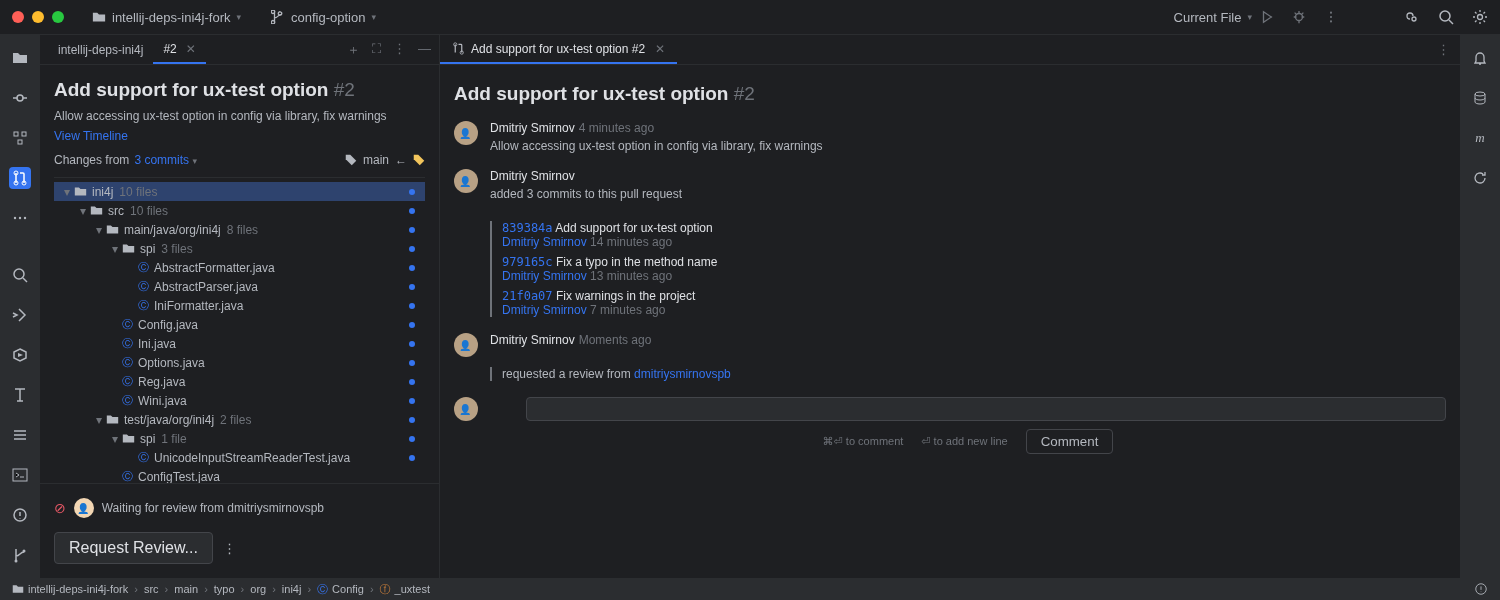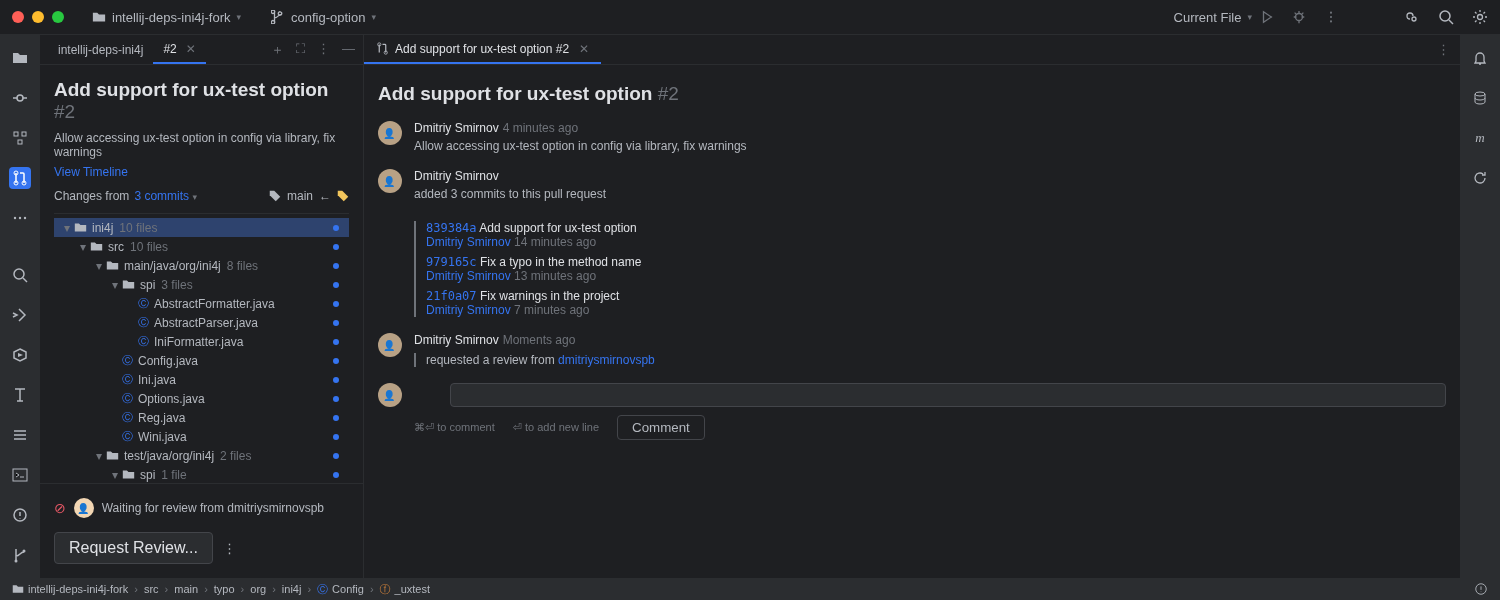--- a/index.html
+++ b/index.html
@@ -10,21 +10,21 @@
 .tr-red{background:#ff5f57}.tr-yel{background:#febc2e}.tr-grn{background:#28c840}
 .top-btn { display:flex; align-items:center; gap:6px; padding:4px 8px; color:#b4b8bf; cursor:pointer; border-radius:4px; }
 .top-spacer{flex:1}
 .top-icons{display:flex;gap:18px;align-items:center;color:#b4b8bf}
 .main { display:flex; height:calc(600px - 35px - 22px); }
 .leftbar { width:40px; background:#2b2d30; display:flex; flex-direction:column; align-items:center; padding-top:12px; gap:18px; }
 .leftbar-bottom{margin-top:auto;margin-bottom:12px;display:flex;flex-direction:column;align-items:center;gap:18px}
 .lb-icon { width:22px; height:22px; display:flex; align-items:center; justify-content:center; color:#b4b8bf; cursor:pointer; border-radius:4px; }
 .lb-icon.active { background:#3574f0; color:#fff; }
 .rightbar { width:40px; background:#2b2d30; display:flex; flex-direction:column; align-items:center; padding-top:12px; gap:18px; }
-.panel-left { width:324px; background:#1e1f22; border-right:1px solid #2b2d30; display:flex; flex-direction:column; }
+.panel-left { width:400px; background:#1e1f22; border-right:1px solid #2b2d30; display:flex; flex-direction:column; }
 .pl-tabs { height:30px; display:flex; align-items:center; padding:0 8px; border-bottom:1px solid #2b2d30; }
 .pl-tab { padding:6px 10px; color:#b4b8bf; font-size:12px; cursor:pointer; display:flex; align-items:center; gap:5px; }
 .pl-tab.active { border-bottom:2px solid #3574f0; color:#dfe1e5; }
 .pl-tab-actions { margin-left:auto; display:flex; gap:12px; color:#6f737a; }
 .pl-body { flex:1; overflow:auto; padding:14px 14px 0 14px; }
 .pr-title { font-size:19px; font-weight:600; margin-bottom:8px; }
 .pr-title .num { color:#6f737a; font-weight:500; }
 .pr-desc { color:#b4b8bf; font-size:12px; margin-bottom:6px; }
 .link { color:#3574f0; cursor:pointer; font-size:12px; }
 .changes-row { display:flex; align-items:center; padding:10px 0; font-size:12px; border-bottom:1px solid #2b2d30; margin-bottom:0; }
@@ -57,24 +57,24 @@
 .timeline-item { display:flex; gap:12px; margin-bottom:16px; }
 .avatar { width:24px; height:24px; border-radius:50%; background:#b8a185; flex-shrink:0; display:flex; align-items:center; justify-content:center; font-size:10px; color:#3d3121; }
 .ti-content { flex:1; font-size:12px; }
 .ti-header { margin-bottom:4px; }
 .ti-header .name{color:#dfe1e5;font-weight:500}
 .ti-header .time{color:#6f737a;margin-left:4px}
 .ti-body { color:#b4b8bf; }
 .commit-line { margin-top:6px; }
 .commit-hash { color:#3574f0; font-family:monospace; }
 .commit-sub { color:#6f737a; }
-.review-line { border-left:2px solid #6f737a; padding-left:10px; margin-top:6px; }
+.review-line { border-left:2px solid #6f737a; padding-left:10px; margin-top:20px; }
 .commit-block { border-left:2px solid #6f737a; padding-left:10px; margin-top:20px; }
 .comment-input { width:calc(100% - 36px); height:24px; background:#2b2d30; border:1px solid #43454a; border-radius:4px; margin-left:36px; }
-.comment-actions { display:flex; justify-content:flex-start; gap:18px; align-items:center; margin-top:8px; font-size:11px; color:#6f737a; }
+.comment-actions { display:flex; justify-content:center; gap:18px; align-items:center; margin-top:8px; font-size:11px; color:#6f737a; }
 .comment-btn { padding:4px 14px; border:1px solid #43454a; border-radius:4px; color:#b4b8bf; background:transparent; }
 .statusbar { height:22px; background:#2b2d30; display:flex; align-items:center; padding:0 12px; font-size:11px; color:#b4b8bf; gap:6px; }
 .sb-sep{color:#6f737a}
 .sb-item{display:flex;align-items:center;gap:4px}
 .chevron{font-size:9px;color:#6f737a}
 .ed-tab-actions{margin-left:auto;padding-right:10px;color:#6f737a}
 svg{display:block}
 </style>
 </head>
 <body>

